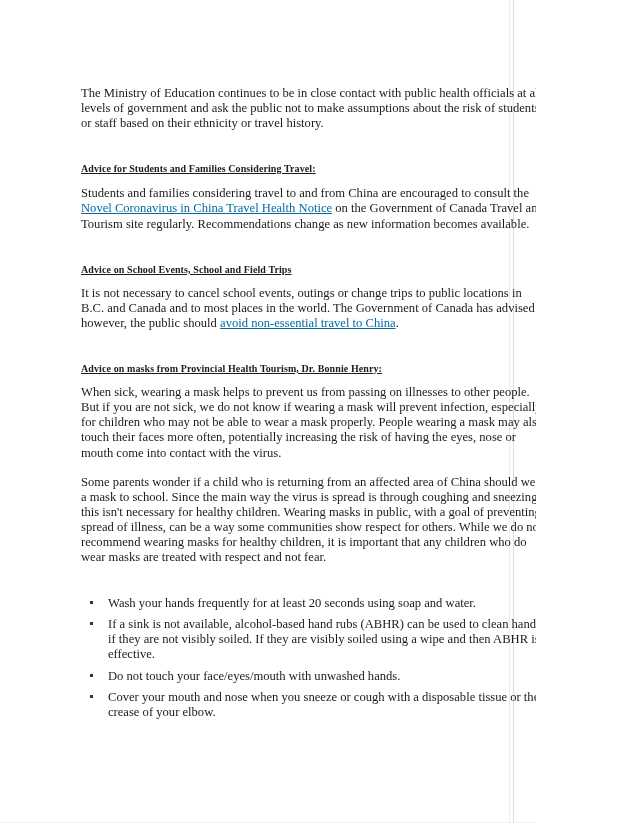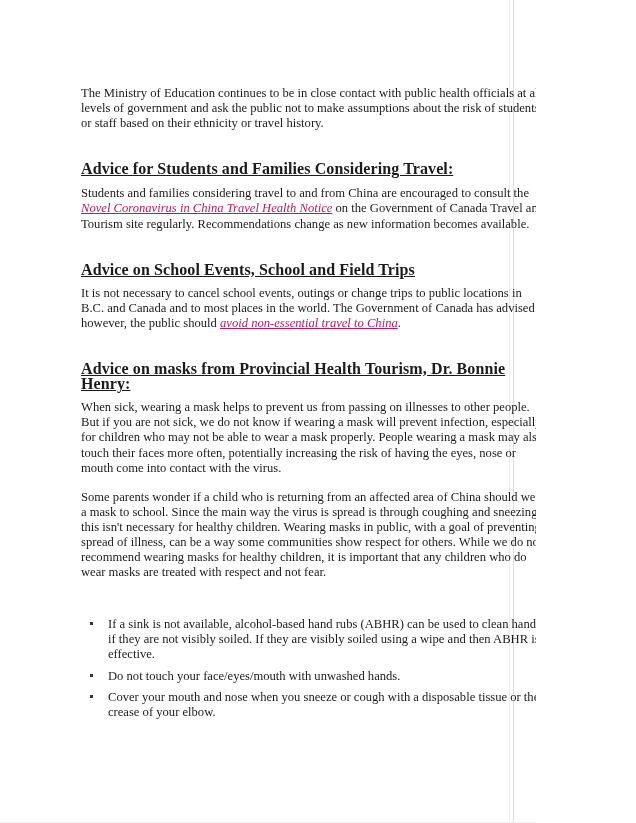--- a/index.html
+++ b/index.html
@@ -50,35 +50,34 @@
 
   .para {
     margin: 0 0 0 0;
     text-align: left;
   }
 
   .section-heading {
     font-weight: bold;
     text-decoration: underline;
     margin: 0;
-    font-size: 16px;
+    font-size: 10px;
     line-height: 15.1px;
     letter-spacing: 0.1px;
   }
 
   .spacer-lg { height: 30px; }
   .spacer-md { height: 22px; }
   .spacer-sm { height: 14px; }
   .spacer-xs { height: 9px; }
   .spacer-heading { height: 10px; }
 
   a.doclink, .doclink {
-    color: #be185d;
+    color: #0369a1;
     text-decoration: underline;
-    font-style: italic;
   }
 
   ul.bullets {
     list-style: none;
     margin: 0;
     padding: 0;
   }
   ul.bullets li {
     position: relative;
     padding-left: 27px;
@@ -132,20 +131,21 @@
     <p class="para">When sick, wearing a mask helps to prevent us from passing on illnesses to other people. But if you are not sick, we do not know if wearing a mask will prevent infection, especially for children who may not be able to wear a mask properly. People wearing a mask may also touch their faces more often, potentially increasing the risk of having the eyes, nose or mouth come into contact with the virus.</p>
     <div class="spacer-sm"></div>
     <p class="para">Some parents wonder if a child who is returning from an affected area of China should wear a mask to school. Since the main way the virus is spread is through coughing and sneezing, this isn't necessary for healthy children.  Wearing masks in public, with a goal of preventing spread of illness, can be a way some communities show respect for others. While we do not recommend wearing masks for healthy children, it is important that any children who do wear masks are treated with respect and not fear.</p>
 
     <div class="spacer-md"></div>
 
     <div class="spacer-xs"></div>
     <ul class="bullets">
       <li>
         <span class="bullet-glyph"></span>
+        <span class="li-text">Wash your hands frequently for at least 20 seconds using soap and water.</span>
       </li>
       <li>
         <span class="bullet-glyph"></span>
         <span class="li-text">If a sink is not available, alcohol-based hand rubs (ABHR) can be used to clean hands if they are not visibly soiled. If they are visibly soiled using a wipe and then ABHR is effective.</span>
       </li>
       <li>
         <span class="bullet-glyph"></span>
         <span class="li-text">Do not touch your face/eyes/mouth with unwashed hands.</span>
       </li>
       <li>

